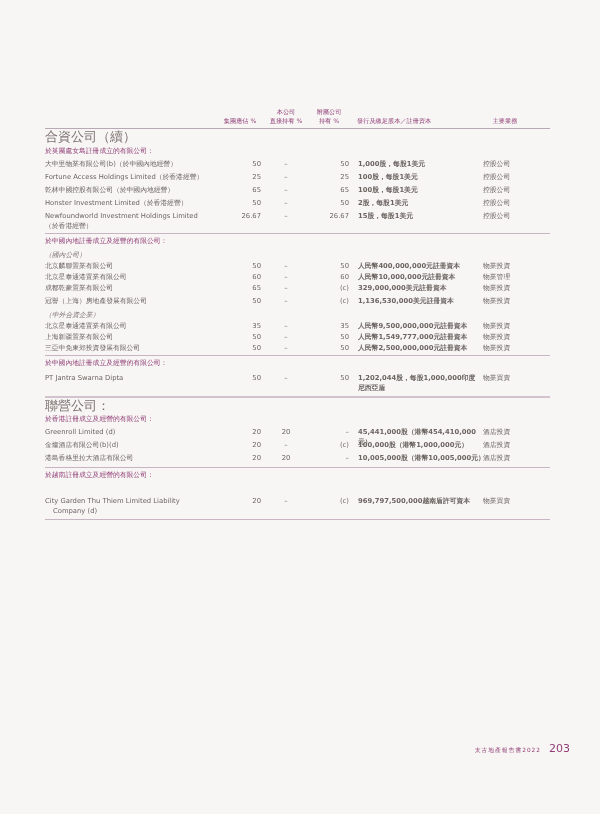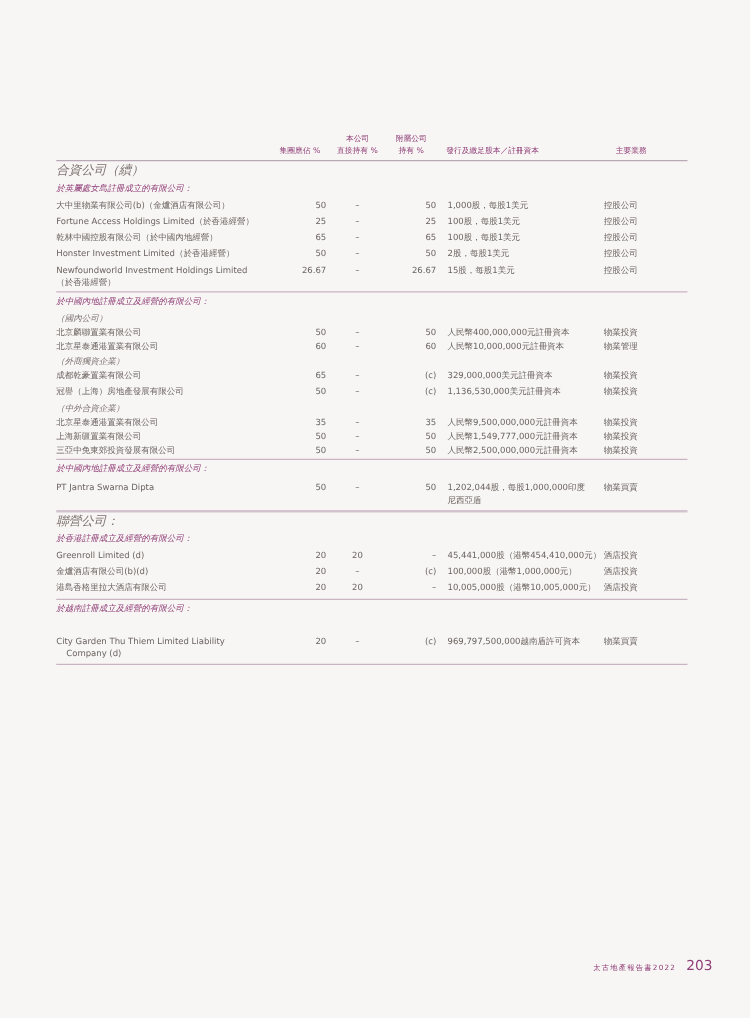--- a/index.html
+++ b/index.html
@@ -14,29 +14,29 @@
   .page { position: absolute; left: 45px; top: 106px; width: 505px; }
   .hdr { position: relative; height: 22px; border-bottom: 1.6px solid #b9a9b6; }
   .hdr .h { position: absolute; bottom: 3px; font-size: 6.2px; color: #8f3d77; text-align: center; line-height: 9px; white-space: nowrap; }
   .row { position: relative; font-size: 6.8px; line-height: 10px; height: 13px; }
   .row.tight { height: 11px; }
   .row.two { height: 21px; }
   .c0 { position: absolute; left: 0; width: 165px; white-space: nowrap; }
   .c1 { position: absolute; left: 174px; width: 42px; text-align: right; }
   .c2 { position: absolute; left: 226px; width: 30px; text-align: center; }
   .c3 { position: absolute; left: 270px; width: 34px; text-align: right; }
-  .c4 { position: absolute; left: 313px; width: 130px; }
+  .c4 { position: absolute; left: 313px; width: 130px; font-weight: bold; }
   .c5 { position: absolute; left: 438px; width: 60px; }
-  .sec { font-size: 6.8px; color: #8f3d77; height: 14px; line-height: 12px; position: relative; font-style: italic; }
+  .sec { font-size: 6.8px; color: #8f3d77; height: 14px; line-height: 12px; position: relative; }
   .sub { font-size: 6.8px; font-style: italic; color: #7c7270; height: 12px; line-height: 12px; }
-  .cat { font-size: 10px; font-style: italic; color: #7c7270; height: 14px; line-height: 14px; }
+  .cat { font-size: 13px; color: #7c7270; height: 14px; line-height: 14px; }
   .rule { border-top: 1.2px solid #c9b4c4; margin: 1px 0 1px 0; }
   .rule.thick { border-top: 2px solid #d2c3cf; }
   .indent { padding-left: 8px; text-align: center; }
-  .footer { position: absolute; right: 30px; top: 766px; display: flex; align-items: baseline; gap: 8px; }
+  .footer { position: absolute; right: 30px; top: 742px; display: flex; align-items: baseline; gap: 8px; }
   .footer .rep { font-size: 5.8px; color: #8f3d77; letter-spacing: 1px; }
   .footer .pg { font-size: 11px; color: #8f3d77; }
 </style>
 </head>
 <body>
 
 <div class="page">
 
   <div class="hdr">
     <div class="h" style="left:172px;width:46px;"><span>集團應佔 %</span></div>
@@ -49,21 +49,21 @@
         <div>持有 %</div>
       </div>
     <div class="h" style="left:312px;width:100px;text-align:left;"><span>發行及繳足股本／註冊資本</span></div>
     <div class="h" style="left:440px;width:40px;"><span>主要業務</span></div>
   </div>
 
   <div class="cat" style="height:16px;line-height:16px;">合資公司（續）</div>
 
   <div class="sec">於英屬處女島註冊成立的有限公司：</div>
   <div class="row">
-    <span class="c0">大中里物業有限公司(b)（金爐酒店有限公司）</span>
+    <span class="c0">大中里物業有限公司(b)（於中國內地經營）</span>
     <span class="c1">50</span>
     <span class="c2">–</span>
     <span class="c3">50</span>
     <span class="c4">1,000股，每股1美元</span>
     <span class="c5">控股公司</span>
   </div>
   <div class="row">
     <span class="c0">Fortune Access Holdings Limited（於香港經營）</span>
     <span class="c1">25</span>
     <span class="c2">–</span>
@@ -108,21 +108,20 @@
     <span class="c5">物業投資</span>
   </div>
   <div class="row tight">
     <span class="c0">北京星泰通港置業有限公司</span>
     <span class="c1">60</span>
     <span class="c2">–</span>
     <span class="c3">60</span>
     <span class="c4">人民幣10,000,000元註冊資本</span>
     <span class="c5">物業管理</span>
   </div>
-  <div class="sub">（外商獨資企業）</div>
   <div class="row">
     <span class="c0">成都乾豪置業有限公司</span>
     <span class="c1">65</span>
     <span class="c2">–</span>
     <span class="c3">(c)</span>
     <span class="c4">329,000,000美元註冊資本</span>
     <span class="c5">物業投資</span>
   </div>
   <div class="row">
     <span class="c0">冠譽（上海）房地產發展有限公司</span>

